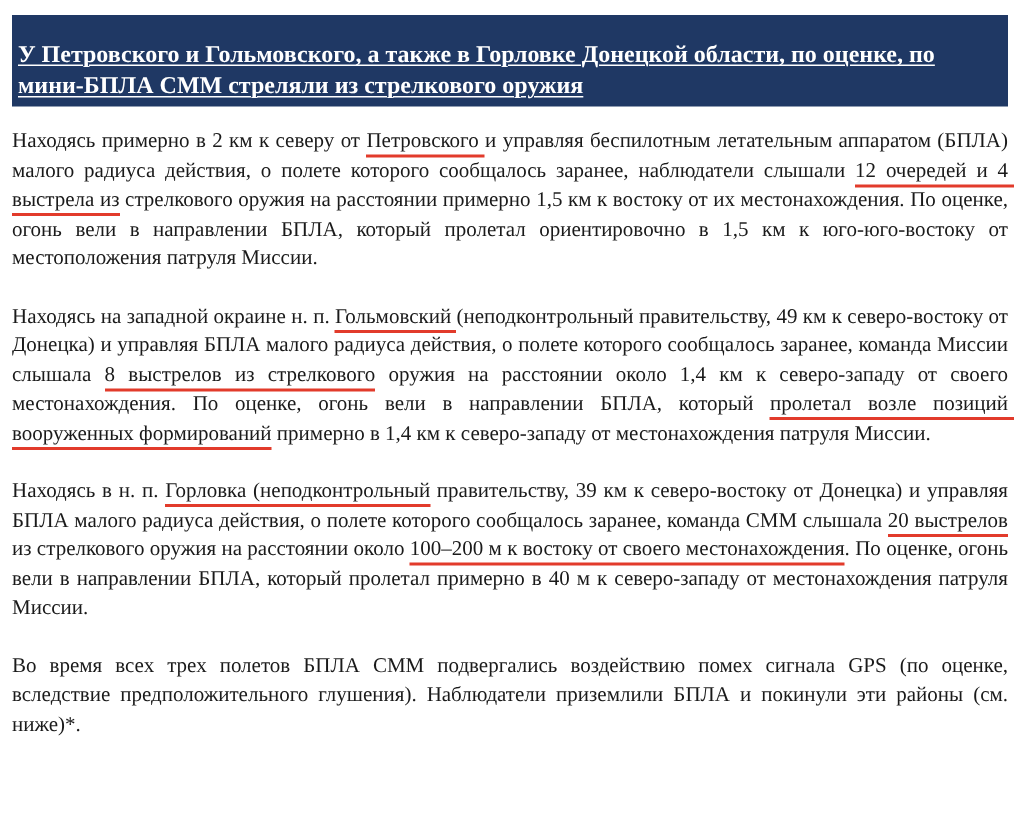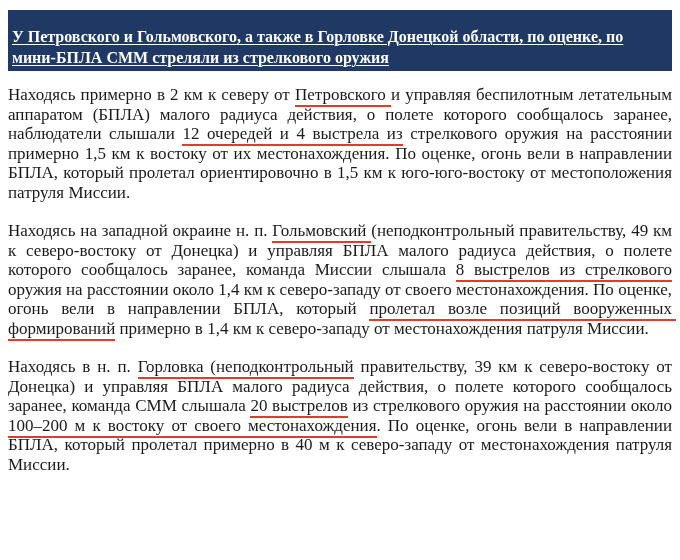--- a/index.html
+++ b/index.html
@@ -26,34 +26,35 @@
     margin-top:4px;
     margin-bottom:14px;
   }
   .title-bar span{
     text-decoration:underline;
     text-decoration-thickness:1px;
     text-underline-offset:2px;
   }
   .report-body p{
     margin:0 0 19px 0;
-    font-size:17px;
+    font-size:14px;
     line-height:19.5px;
     text-align:justify;
   }
   .seg{white-space:pre-wrap;}
   .seg.hl{
     border-bottom:2px solid var(--red);
     padding-bottom:1px;
   }
 </style>
 </head>
 <body>
 
 <div class="title-bar">
   <span>У Петровского и Гольмовского, а также в Горловке Донецкой области, по оценке, по мини-БПЛА СММ стреляли из стрелкового оружия</span>
 </div>
 
 <div class="report-body">
     <p><span class="seg">Находясь примерно в 2 км к северу от </span><span class="seg hl">Петровского </span><span class="seg">и управляя беспилотным летательным аппаратом (БПЛА) малого радиуса действия, о полете которого сообщалось заранее, наблюдатели слышали </span><span class="seg hl">12 очередей и 4 выстрела из</span><span class="seg"> стрелкового оружия на расстоянии примерно 1,5 км к востоку от их местонахождения. По оценке, огонь вели в направлении БПЛА, который пролетал ориентировочно в 1,5 км к юго-юго-востоку от местоположения патруля Миссии.</span></p>
     <p><span class="seg">Находясь на западной окраине н. п. </span><span class="seg hl">Гольмовский </span><span class="seg">(неподконтрольный правительству, 49 км к северо-востоку от Донецка) и управляя БПЛА малого радиуса действия, о полете которого сообщалось заранее, команда Миссии слышала </span><span class="seg hl">8 выстрелов из стрелкового</span><span class="seg"> оружия на расстоянии около 1,4 км к северо-западу от своего местонахождения. По оценке, огонь вели в направлении БПЛА, который </span><span class="seg hl">пролетал возле позиций вооруженных формирований</span><span class="seg"> примерно в 1,4 км к северо-западу от местонахождения патруля Миссии.</span></p>
     <p><span class="seg">Находясь в н. п. </span><span class="seg hl">Горловка (неподконтрольный</span><span class="seg"> правительству, 39 км к северо-востоку от Донецка) и управляя БПЛА малого радиуса действия, о полете которого сообщалось заранее, команда СММ слышала </span><span class="seg hl">20 выстрелов</span><span class="seg"> из стрелкового оружия на расстоянии около </span><span class="seg hl">100–200 м к востоку от своего местонахождения</span><span class="seg">. По оценке, огонь вели в направлении БПЛА, который пролетал примерно в 40 м к северо-западу от местонахождения патруля Миссии.</span></p>
+    <p><span class="seg">Во время всех трех полетов БПЛА СММ подвергались воздействию помех сигнала GPS (по оценке, вследствие предположительного глушения). Наблюдатели приземлили БПЛА и покинули эти районы (см. ниже)*.</span></p>
   </div>
 
 </body></html>

